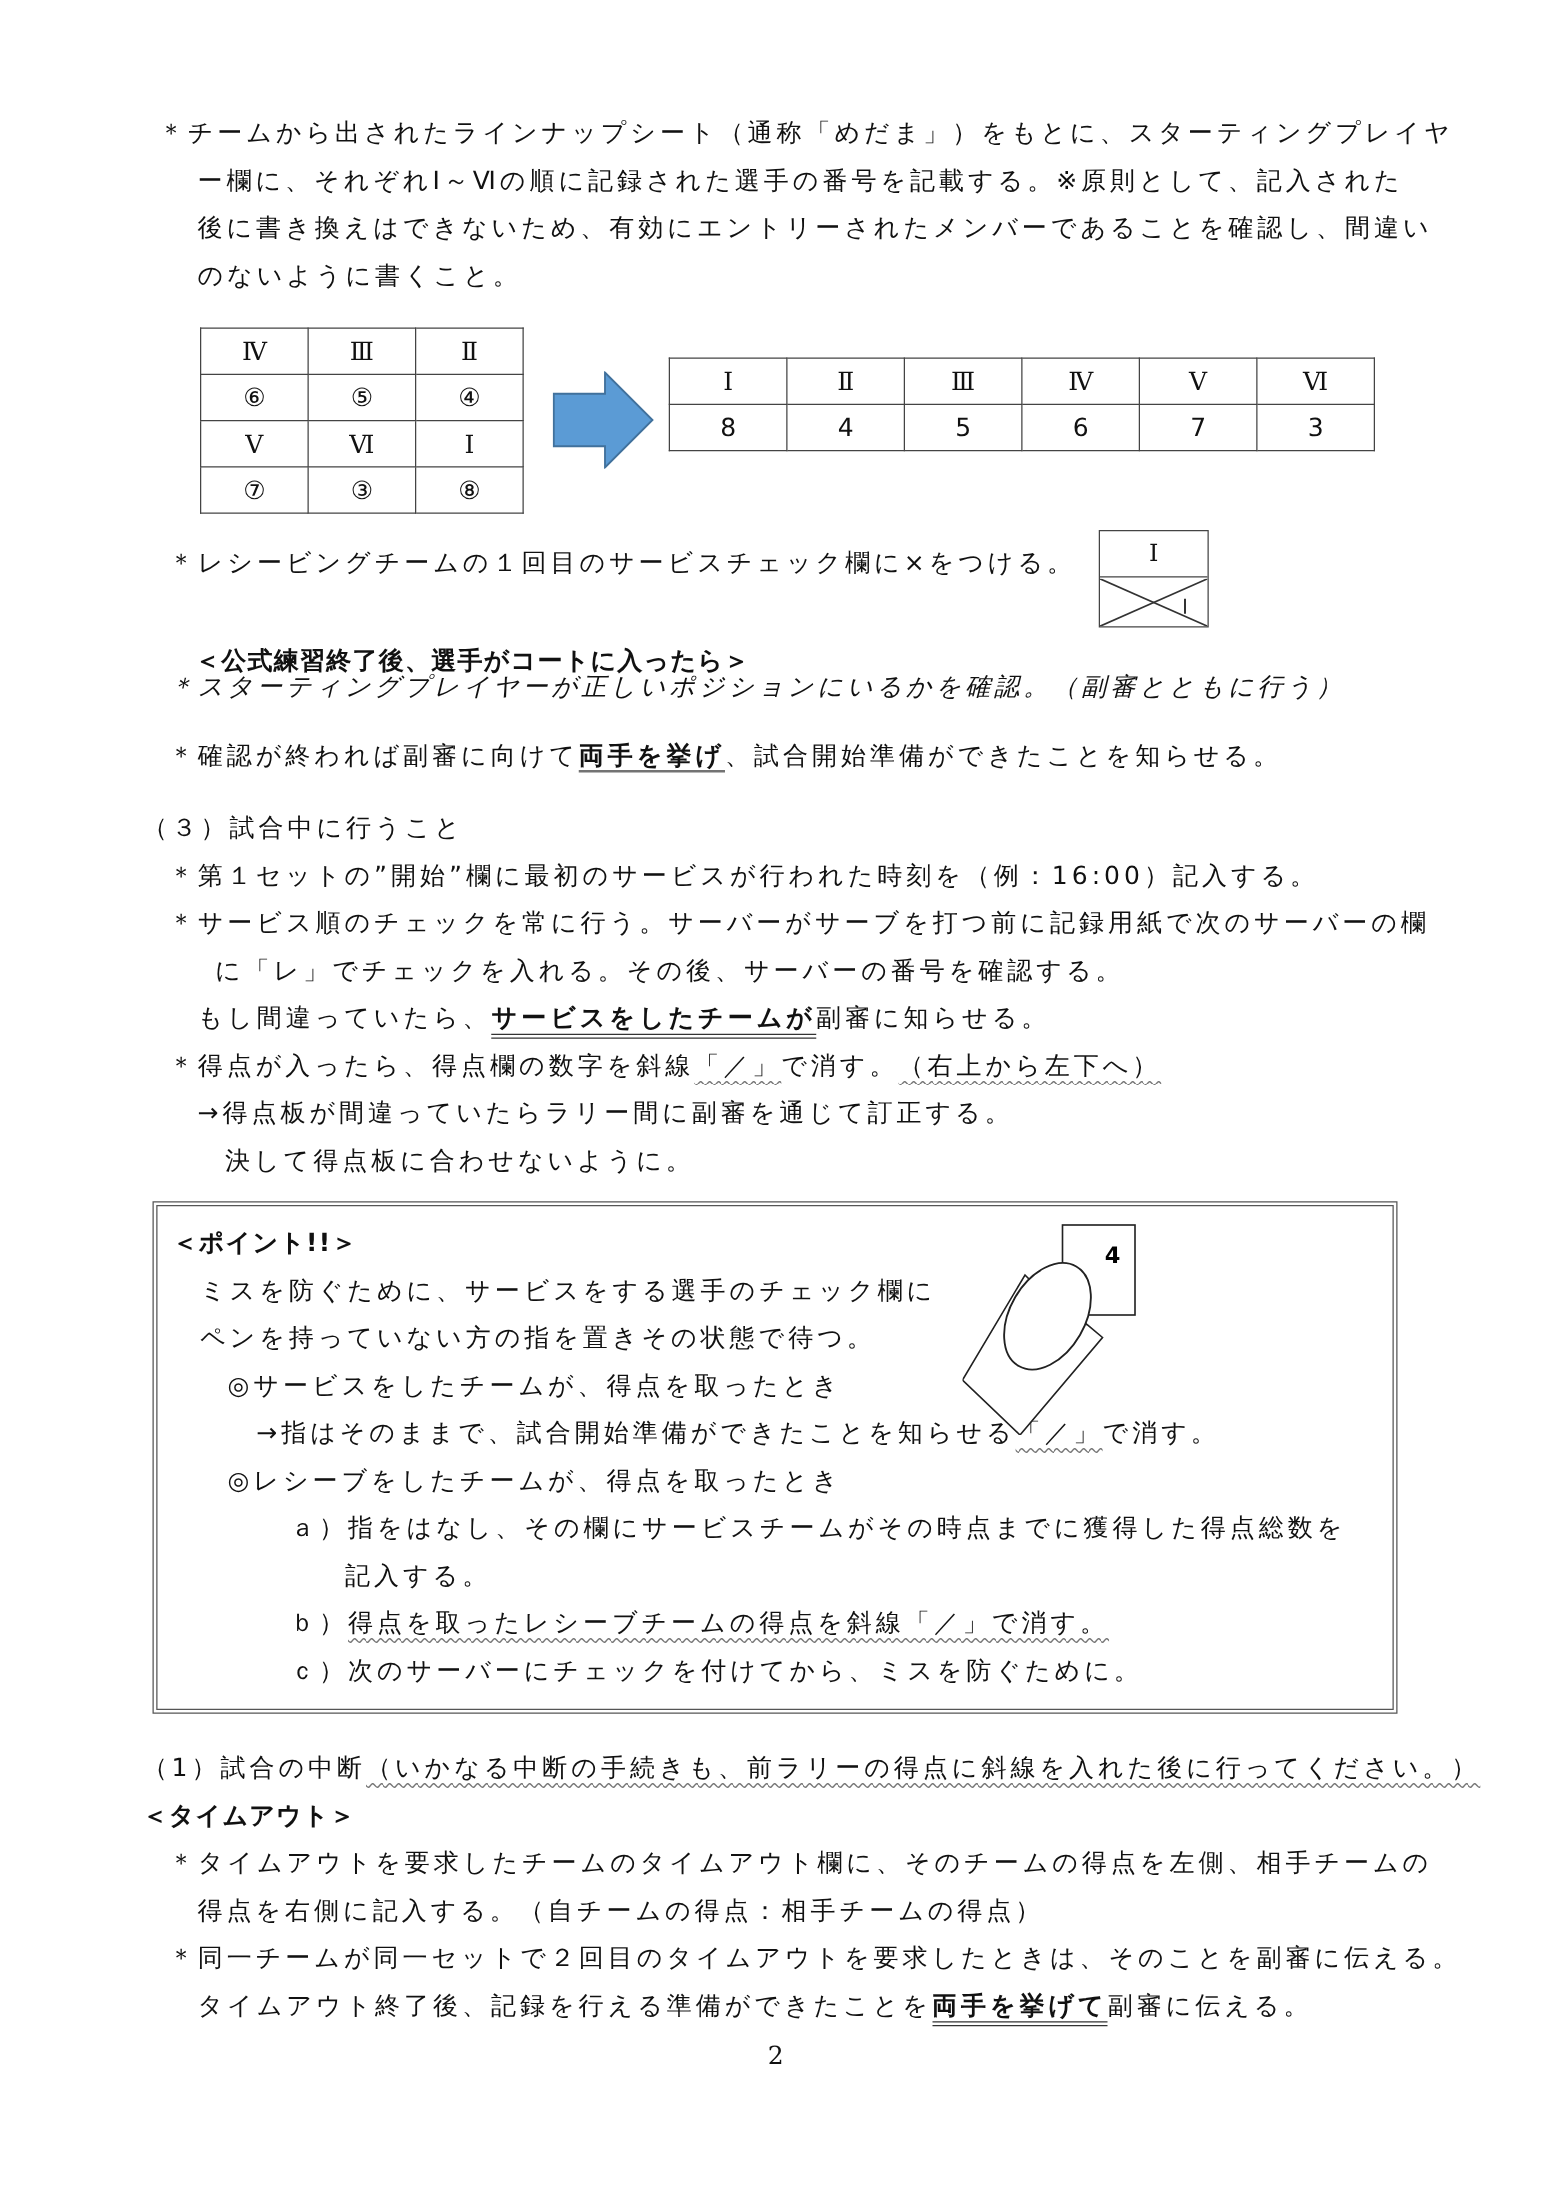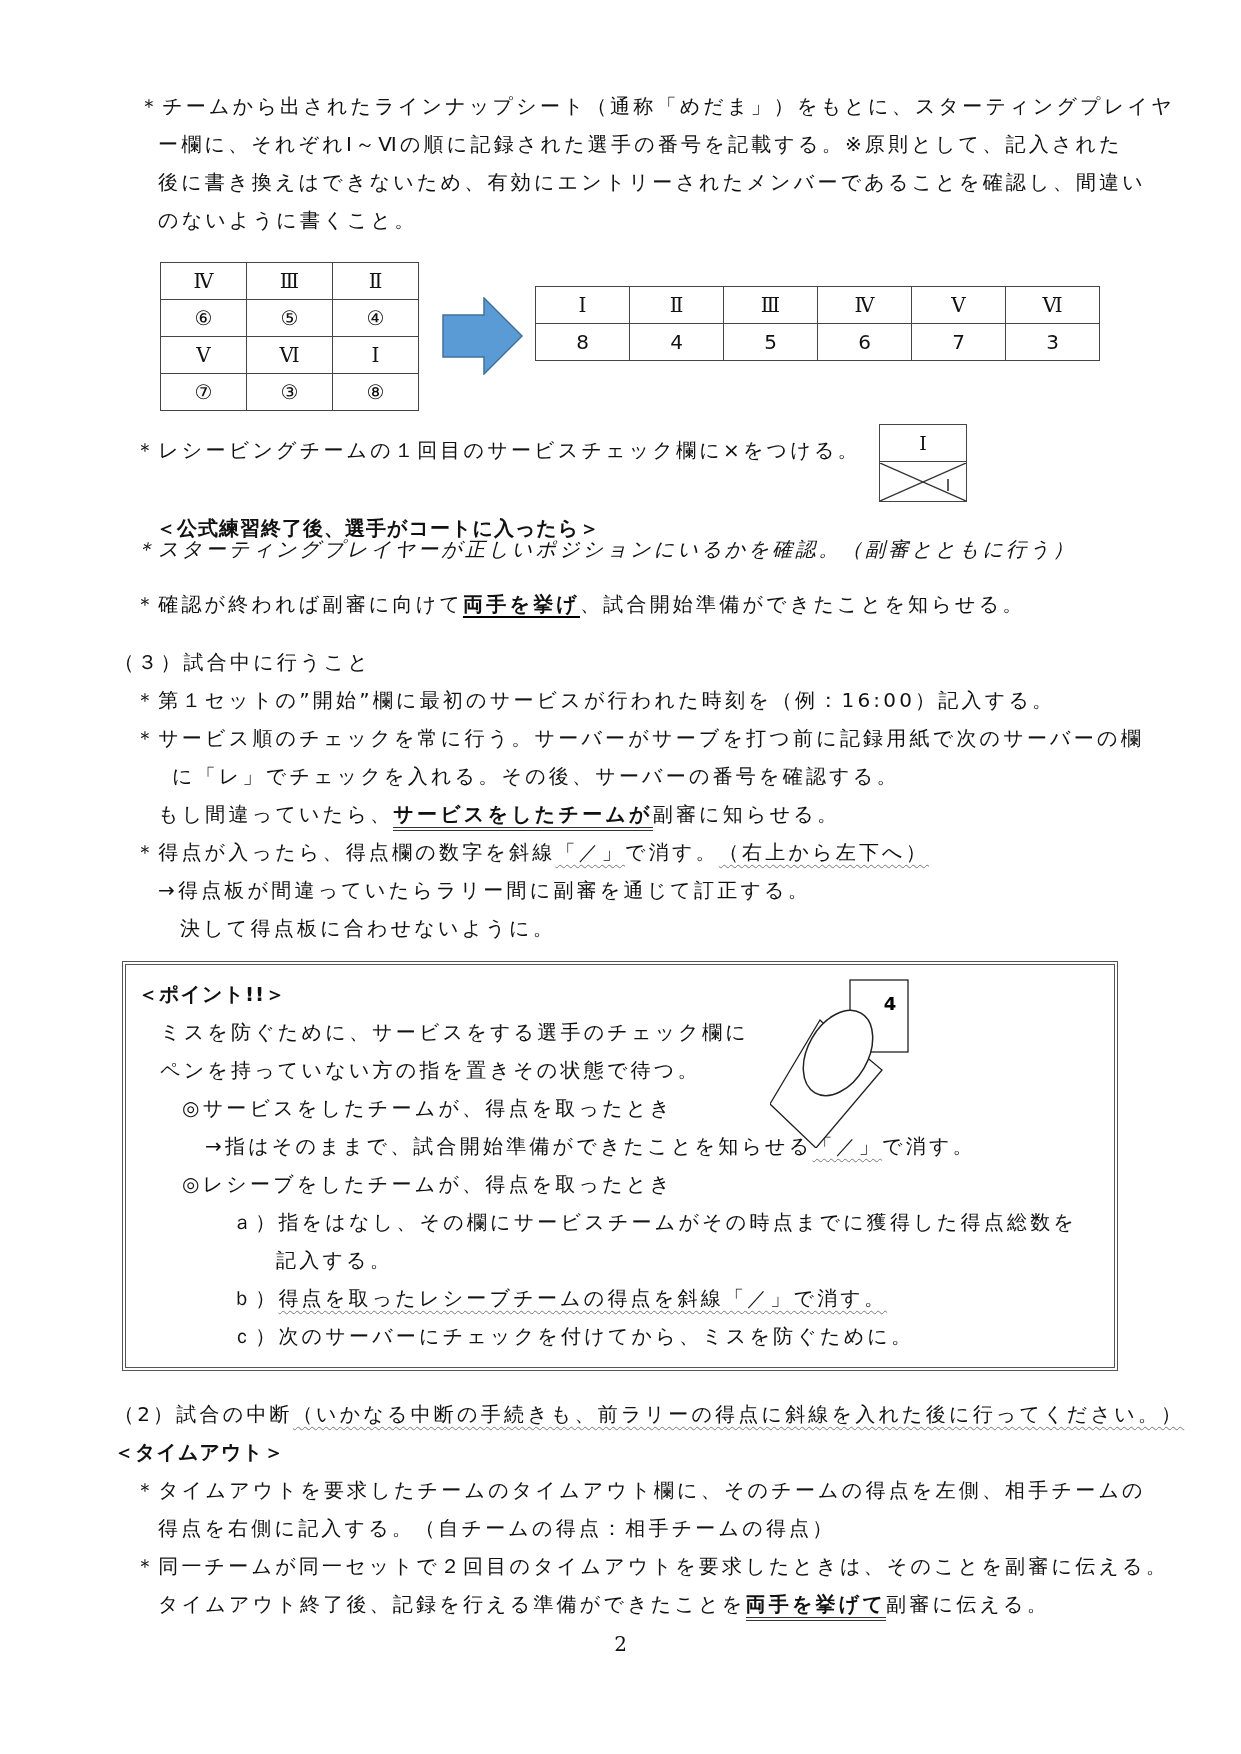--- a/index.html
+++ b/index.html
@@ -4,21 +4,21 @@
 <style>
   html, body { margin: 0; padding: 0; background: #ffffff; }
   body {
     width: 1241px; height: 1754px; position: relative; overflow: hidden;
     font-family: "DejaVu Sans", sans-serif; color: #111;
   }
   .line { position: absolute; font-size: 20px; letter-spacing: 3.2px; white-space: nowrap; line-height: 28px; }
   .bold { font-weight: bold; }
   .heading { font-weight: bold; letter-spacing: 1px; }
   .u-double { border-bottom: 4px double #333; padding-bottom: 1px; font-weight: bold; }
-  .u-single { border-bottom: 2px solid #000000; }
+  .u-single { border-bottom: 2px solid #737373; }
   .u-wave { text-decoration: underline wavy #777; text-decoration-thickness: 1px; text-underline-offset: 5px; }
 
   table.grid { position: absolute; border-collapse: collapse; }
   table.grid td {
     border: 1.5px solid #444; text-align: center; font-size: 20px;
     font-family: "DejaVu Serif", serif; padding: 0;
   }
   #pos-grid td { width: 85px; height: 36px; }
   #lineup-table td { width: 93px; height: 36px; }
 
@@ -31,21 +31,21 @@
   .point-box {
     position: absolute; left: 122px; top: 961px; width: 988px; height: 402px;
     border: 4px double #555;
   }
   .page-number { position: absolute; left: 0; width: 1241px; top: 1632px; text-align: center; font-family: "DejaVu Serif", serif; font-size: 20px; }
   .hand-svg { position: absolute; left: 770px; top: 978px; }
 </style>
 </head>
 <body>
 
-<div class="line" style="left:139px; top:92px;">＊チームから出されたラインナップシート（通称「めだま」）をもとに、スターティングプレイヤ</div>
+<div class="line" style="left:127px; top:92px;">＊チームから出されたラインナップシート（通称「めだま」）をもとに、スターティングプレイヤ</div>
 <div class="line" style="left:158px; top:130px;">ー欄に、それぞれⅠ～Ⅵの順に記録された選手の番号を記載する。※原則として、記入された</div>
 <div class="line" style="left:158px; top:168px;text-align:center;">後に書き換えはできないため、有効にエントリーされたメンバーであることを確認し、間違い</div>
 <div class="line" style="left:158px; top:206px;">のないように書くこと。</div>
 
 <table class="grid" id="pos-grid" style="left:160px; top:262px;">
   <tbody>
       <tr>
     <td>Ⅳ</td>
     <td>Ⅲ</td>
     <td>Ⅱ</td>
@@ -128,20 +128,20 @@
 <div class="line" style="left:232px; top:1284px;"><span>ｂ）</span><span class="u-wave">得点を取ったレシーブチームの得点を斜線「／」で消す。</span></div>
 <div class="line" style="left:232px; top:1322px;">ｃ）次のサーバーにチェックを付けてから、ミスを防ぐために。</div>
 
 <svg class="hand-svg" width="160" height="170" viewBox="0 0 160 170">
   <rect x="80" y="2" width="58" height="72" fill="#fff" stroke="#222" stroke-width="1.3"></rect>
   <text id="illus-num" x="120" y="32" font-family="DejaVu Sans, sans-serif" font-size="18" font-weight="bold" text-anchor="middle">4</text>
   <polygon points="50,42 56,48 100,82 112,92 46,170 0,126" fill="#fff" stroke="#222" stroke-width="1.3"></polygon>
   <ellipse cx="68" cy="75" rx="30" ry="46" transform="rotate(30 68 75)" fill="#fff" stroke="#222" stroke-width="1.5"></ellipse>
 </svg>
 
-<div class="line" style="left:114px; top:1400px;"><span>（2）試合の中断</span><span class="u-wave">（いかなる中断の手続きも、前ラリーの得点に斜線を入れた後に行ってください。）</span></div>
+<div class="line" style="left:114px; top:1400px;"><span>（1）試合の中断</span><span class="u-wave">（いかなる中断の手続きも、前ラリーの得点に斜線を入れた後に行ってください。）</span></div>
 <div class="line heading" style="left:114px; top:1438px;">＜タイムアウト＞</div>
 <div class="line" style="left:135px; top:1476px;">＊タイムアウトを要求したチームのタイムアウト欄に、そのチームの得点を左側、相手チームの</div>
 <div class="line" style="left:158px; top:1514px;">得点を右側に記入する。（自チームの得点：相手チームの得点）</div>
 <div class="line" style="left:135px; top:1552px;">＊同一チームが同一セットで２回目のタイムアウトを要求したときは、そのことを副審に伝える。</div>
 <div class="line" style="left:158px; top:1590px;"><span>タイムアウト終了後、記録を行える準備ができたことを</span><span class="u-double">両手を挙げて</span><span>副審に伝える。</span></div>
 
 <div class="page-number">2</div>
 
 </body></html>

